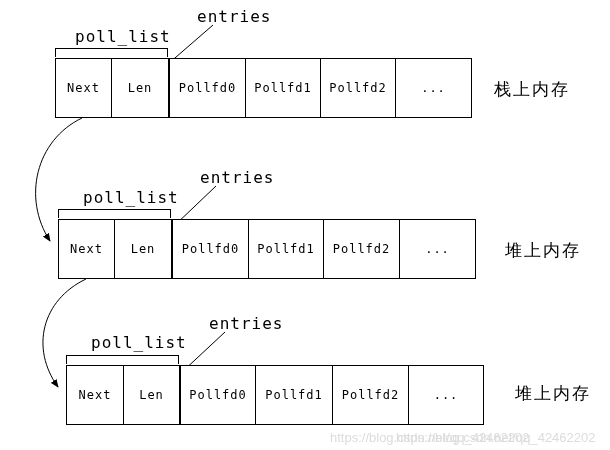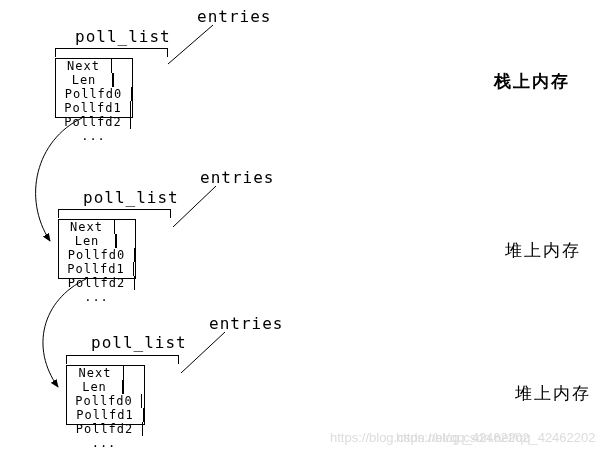--- a/index.html
+++ b/index.html
@@ -6,21 +6,21 @@
   body{
     width:610px;height:450px;position:relative;overflow:hidden;
     background:var(--bg,#ffffff);
     font-family:"DejaVu Sans Mono","Liberation Mono",monospace;
   }
   .canvas{position:absolute;left:0;top:0;width:610px;height:450px;}
   svg.overlay{position:absolute;left:0;top:0;width:610px;height:450px;pointer-events:none;}
 
   .cells{
     position:absolute;display:flex;height:58px;
-    border:1px solid var(--line,#000);background:#fff;box-sizing:content-box;flex-direction:column;
+    border:1px solid var(--line,#000);background:#fff;box-sizing:content-box;
   }
   .cell{
     display:flex;align-items:center;justify-content:center;
     border-right:1px solid var(--line,#000);
     font-size:12px;color:var(--ink,#000);letter-spacing:1px;
   }
   .cell:last-child{border-right:none;}
   .cell.thick{border-right-width:2px;}
 
   .bracket{
@@ -67,21 +67,21 @@
   <div class="lbl" style="left:197px;top:7px;">entries</div>
   <div class="bracket" style="left:55px;top:48px;width:113px;"></div>
   <div class="cells" style="left:55px;top:58px;">
     <div class="cell" style="width:55px;">Next</div>
     <div class="cell thick" style="width:56px;">Len</div>
     <div class="cell" style="width:75px;">Pollfd0</div>
     <div class="cell" style="width:74px;">Pollfd1</div>
     <div class="cell" style="width:74px;">Pollfd2</div>
     <div class="cell" style="width:75px;">...</div>
   </div>
-  <div class="mem-label" style="left:494px;top:70px;font-weight:bold;">栈上内存</div>
+  <div class="mem-label" style="left:494px;top:78px;">栈上内存</div>
 
   <div class="lbl" style="left:83px;top:188px;">poll_list</div>
   <div class="lbl" style="left:200px;top:168px;">entries</div>
   <div class="bracket" style="left:58px;top:209px;width:113px;"></div>
   <div class="cells" style="left:58px;top:219px;">
     <div class="cell" style="width:55px;">Next</div>
     <div class="cell thick" style="width:56px;">Len</div>
     <div class="cell" style="width:75px;">Pollfd0</div>
     <div class="cell" style="width:74px;">Pollfd1</div>
     <div class="cell" style="width:75px;">Pollfd2</div>

